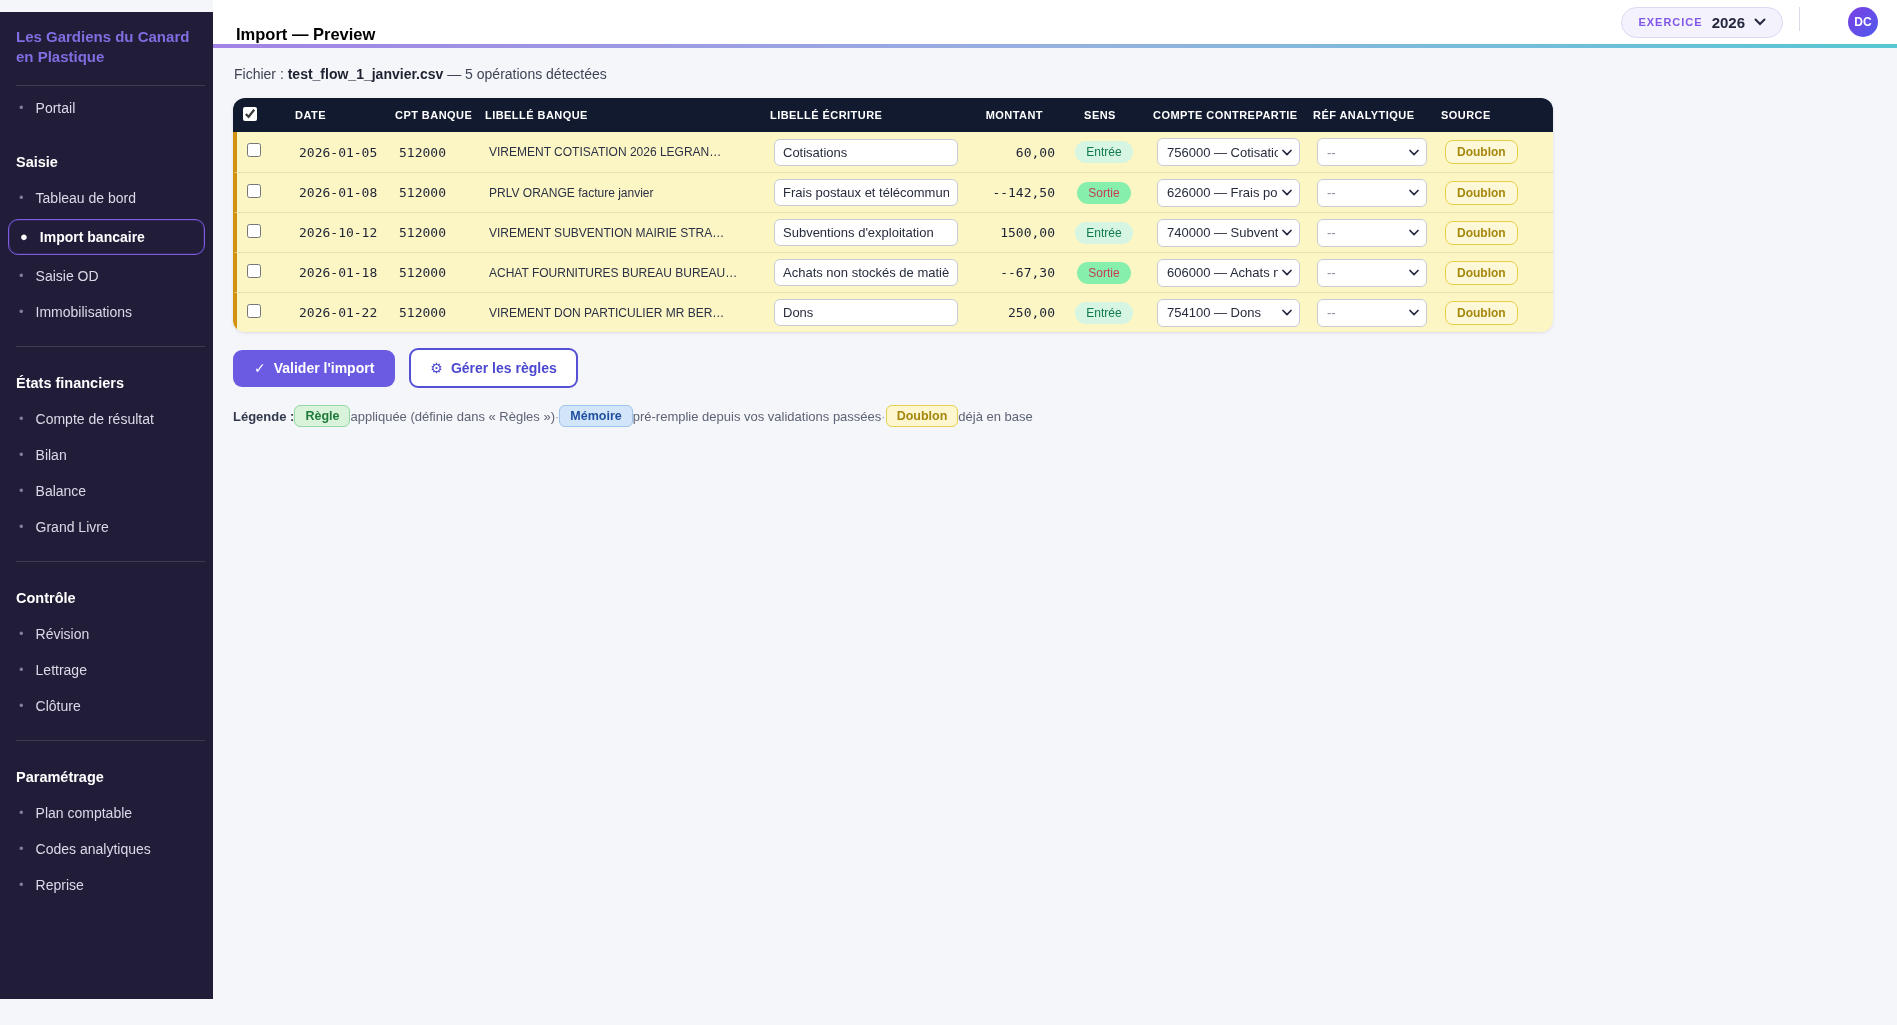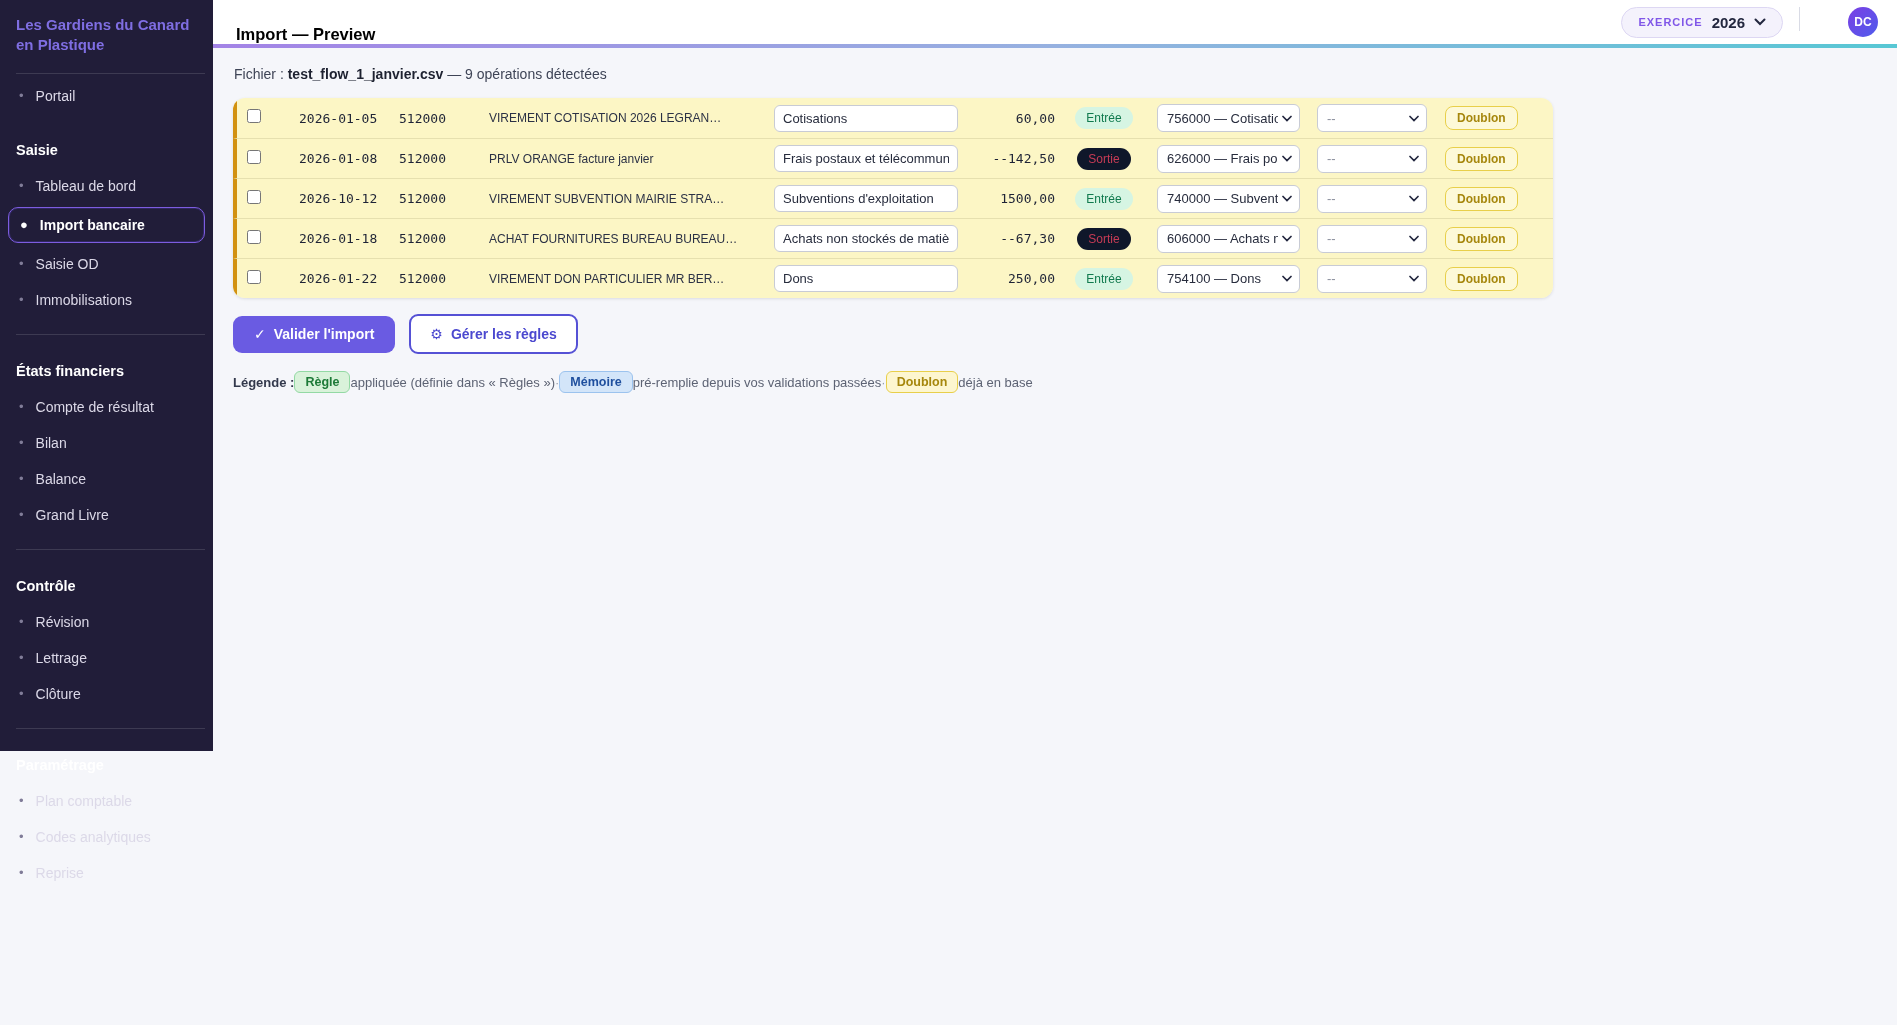--- a/index.html
+++ b/index.html
@@ -5,21 +5,21 @@
   * { box-sizing: border-box; margin: 0; padding: 0; }
   html, body { width: 1897px; height: 1025px; overflow: hidden; }
   body {
     font-family: "Liberation Sans", "DejaVu Sans", sans-serif;
     background: #f5f6fa;
     color: #22273a;
   }
 
   
   .sidebar {
-    position: fixed; left: 0; top: 0; width: 213px; height: 751px;
+    position: fixed; left: 0; top: 12px; width: 213px; height: 987px;
     background: #211d39; color: #d9d6e6; z-index: 5;
   }
   .org-name {
     padding: 15px 16px 13px 16px; font-size: 15px; font-weight: 700;
     color: #7f6ee2; line-height: 1.35;
   }
   .side-divider { border: none; border-top: 1px solid rgba(255,255,255,0.13); margin: 4px 8px 4px 16px; }
   .side-item {
     display: flex; align-items: center; gap: 12px;
     padding: 10px 14px 10px 19px; font-size: 14px; color: #dcd9e8; cursor: pointer;
@@ -105,21 +105,21 @@
   }
   .fake-select .sel-text { overflow: hidden; white-space: nowrap; }
   .fake-select.compte { width: 143px; }
   .fake-select.ref { width: 110px; }
   .fake-select.ref .sel-text { color: #8a8f9d; }
   .badge-sens {
     display: inline-block; padding: 4px 11px; border-radius: 999px;
     font-size: 12px; font-weight: 400;
   }
   .badge-sens[data-sens="entree"] { background: #d6f5e3; color: #117a4e; }
-  .badge-sens[data-sens="sortie"] { background: #0f172a; color: #c63b55; }
+  .badge-sens[data-sens="sortie"] { background: #86efac; color: #c63b55; }
   .badge-doublon {
     display: inline-block; padding: 4px 11px; border-radius: 8px;
     background: #fdf9d8; border: 1.5px solid #e8cf4a; color: #a6870d;
     font-size: 12px; font-weight: 700; cursor: pointer;
   }
 
   
   .actions { display: flex; align-items: center; gap: 14px; margin-top: 16px; }
   .btn-validate {
     display: inline-flex; align-items: center; gap: 8px;
@@ -251,24 +251,38 @@
     <div class="vert-div"></div>
     <div class="avatar">DC</div>
   </div>
 </header>
 <div class="gradient-bar"></div>
 
 <main class="main">
   <p class="file-line">
     <span>Fichier :</span>
     <b>test_flow_1_janvier.csv</b>
-    <span>— 9 opérations détectées</span>
+    <span>— 5 opérations détectées</span>
   </p>
 
   <section class="table-card">
+    <div class="tgrid thead">
+      <div class="th cell chk">
+        <input type="checkbox" checked="checked" style="">
+      </div>
+      <div class="th">DATE</div>
+      <div class="th">CPT BANQUE</div>
+      <div class="th">LIBELLÉ BANQUE</div>
+      <div class="th">LIBELLÉ ÉCRITURE</div>
+      <div class="th right">MONTANT</div>
+      <div class="th center">SENS</div>
+      <div class="th">COMPTE CONTREPARTIE</div>
+      <div class="th">RÉF ANALYTIQUE</div>
+      <div class="th">SOURCE</div>
+    </div>
 
     <div class="tgrid trow">
       <div class="cell chk"><input type="checkbox" style=""></div>
       <div class="cell date">2026-01-05</div>
       <div class="cell cpt">512000</div>
       <div class="cell lib">VIREMENT COTISATION 2026 LEGRAN…</div>
       <div class="cell"><input class="txt-input" type="text" value="Cotisations" style=""></div>
       <div class="cell montant">60,00</div>
       <div class="cell sens"><span class="badge-sens" data-sens="entree">Entrée</span></div>
       <div class="cell"><div class="fake-select compte">

